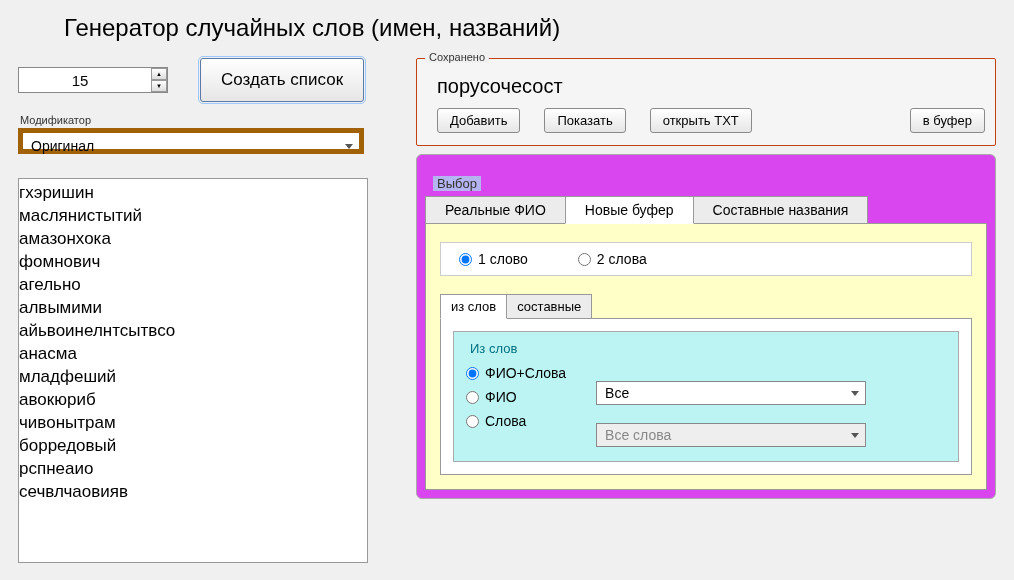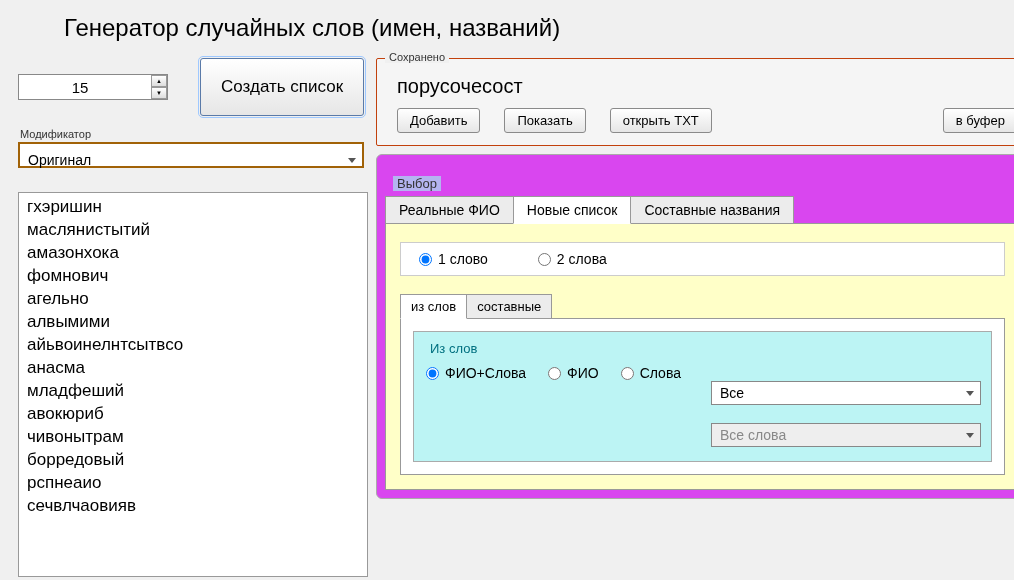--- a/index.html
+++ b/index.html
@@ -7,46 +7,46 @@
 .page-title{font-size:24px;margin:14px 0 16px 64px;font-weight:400}
 .row{display:flex}
 .left-col{width:390px;margin-left:18px}
 .right-col{flex:1;margin:0 18px 0 8px}
 .top-controls{display:flex;align-items:center;gap:32px}
 .num-wrap{position:relative;width:150px}
 .num-input{width:150px;height:26px;font-size:15px;text-align:center;border:1px solid #888;background:#fff;box-sizing:border-box;padding-right:28px}
 .spin{position:absolute;right:1px;top:1px;width:16px;height:24px;display:flex;flex-direction:column}
 .spin div{flex:1;background:linear-gradient(#fff,#ddd);border:1px solid #999;font-size:6px;display:flex;align-items:center;justify-content:center;cursor:pointer}
 .btn{background:linear-gradient(#fff,#e6e6e6);border:1px solid #8a8a8a;border-radius:3px;padding:4px 12px;font-size:13px;cursor:pointer;font-family:inherit}
-.btn-create{font-size:17px;padding:18px 20px;border:1px solid #5a7aa8;outline:1px solid #9ec8ff;outline-offset:1px}
+.btn-create{font-size:17px;padding:11px 20px;border:1px solid #5a7aa8;outline:1px solid #9ec8ff;outline-offset:1px}
 .small-label{font-size:11px;color:#333;margin:12px 0 2px 2px}
-.select{width:346px;height:26px;border:2px solid #a16207;background:#fff;display:flex;align-items:center;justify-content:space-between;padding:10px 6px 0 8px;font-size:14px;cursor:pointer;box-sizing:border-box}
+.select{width:346px;height:26px;border:5px solid #a16207;background:#fff;display:flex;align-items:center;justify-content:space-between;padding:10px 6px 0 8px;font-size:14px;cursor:pointer;box-sizing:border-box}
 .caret{width:0;height:0;border-left:4px solid transparent;border-right:4px solid transparent;border-top:5px solid #555}
-.word-list{margin-top:24px;width:350px;height:385px;border:1px solid #999;background:#fff;padding:2px 8px;font-size:17px;line-height:23px;overflow:hidden;box-sizing:border-box}
+.word-list{margin-top:24px;width:350px;height:385px;border:1px solid #999;background:#fff;padding:2px 0;font-size:17px;line-height:23px;overflow:hidden;box-sizing:border-box}
 .saved-group{border:1px solid #c2410c;background:#f5f5f5;border-radius:2px;padding:6px 10px 12px 20px;position:relative}
 .group-label{font-size:11px;color:#333;position:absolute;top:-8px;left:8px;background:#f0f0f0;padding:0 4px}
 .saved-word{font-size:20px;margin:10px 0}
 .saved-buttons{display:flex;gap:24px;align-items:center}
 .saved-buttons .spacer{flex:1}
 .choice-group{margin-top:8px;border:1px solid #aaa;background:#d946ef;padding:20px 8px 8px 8px;position:relative;border-radius:6px}
 .choice-group .group-label{background:#b4b4f0;top:-1px;left:10px;font-size:13px;position:relative;margin:-18px 0 4px -2px;display:inline-block}
 .tabs{display:flex}
-.tab{background:#ececec;border:1px solid #999;border-bottom:none;padding:5px 13px;font-size:14px;cursor:pointer;margin-right:-1px}
+.tab{background:#ececec;border:1px solid #999;border-bottom:none;padding:5px 19px;font-size:14px;cursor:pointer;margin-right:-1px}
 .tab.active{background:#fff;position:relative;z-index:2;border-bottom:1px solid #fff;margin-bottom:-1px}
 .tab-body{background:#ffffc8;border:1px solid #999;padding:18px 14px 14px 14px}
 .radio-row{background:#fff;border:1px solid #ccc;padding:8px 18px;display:flex;gap:50px;font-size:14px}
 .radio-row label, .src-opts label{display:flex;align-items:center;gap:6px;cursor:pointer}
 .subtabs{display:flex;margin-top:18px}
 .subtab{background:#ececec;border:1px solid #999;border-bottom:none;padding:4px 10px;font-size:13px;cursor:pointer;margin-right:-1px}
 .subtab.active{background:#fff;position:relative;z-index:2;border-bottom:1px solid #fff;margin-bottom:-1px}
 .subtab-body{background:#fff;border:1px solid #999;padding:12px}
 .from-words-group{background:#bcf4f4;border:1px solid #aaa;padding:8px 10px 14px 12px;position:relative}
 .from-words-group .group-label{background:#bcf4f4;top:-1px;left:0;position:relative;font-size:13px;color:#007080;display:inline-block;margin:-16px 0 8px 0}
 .src-row{display:flex;align-items:flex-start;gap:30px}
-.src-opts{display:flex;flex-direction:row;gap:22px;font-size:14px}
+.src-opts{display:flex;flex-direction:column;gap:8px;font-size:14px}
 .src-selects{display:flex;flex-direction:column;gap:18px;padding-top:16px}
 .inner-select{width:270px;height:24px;border:1px solid #888;background:#fff;display:flex;align-items:center;justify-content:space-between;padding:0 6px 0 8px;font-size:14px;cursor:pointer;box-sizing:border-box}
 .inner-select.disabled{background:#eee;color:#888;cursor:default}
 input[type=radio]{margin:0}
 </style>
 </head>
 <body>
 
 <div class="page-title">Генератор случайных слов (имен, названий)</div>
 
@@ -95,21 +95,21 @@
         <button class="btn">открыть TXT</button>
         <span class="spacer"></span>
         <button class="btn">в буфер</button>
       </div>
     </div>
 
     <div class="choice-group">
       <span class="group-label">Выбор</span>
       <div class="tabs">
         <div class="tab">Реальные ФИО</div>
-        <div class="tab active">Новые список</div>
+        <div class="tab active">Новые буфер</div>
         <div class="tab">Составные названия</div>
       </div>
       <div class="tab-body">
         <div class="radio-row">
           <label>
               <input type="radio" name="wc" checked="" style="">
               <span>1 слово</span>
             </label>
           <label>
               <input type="radio" name="wc" style="">

